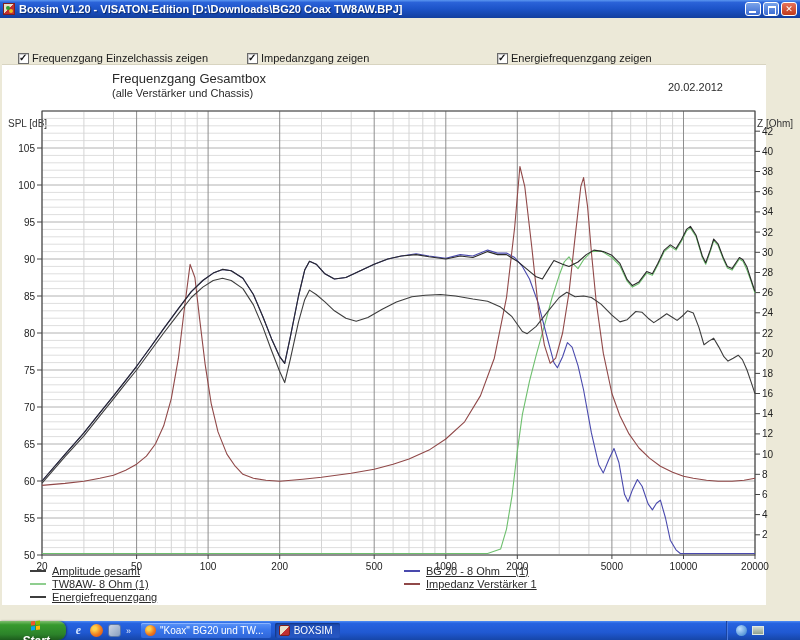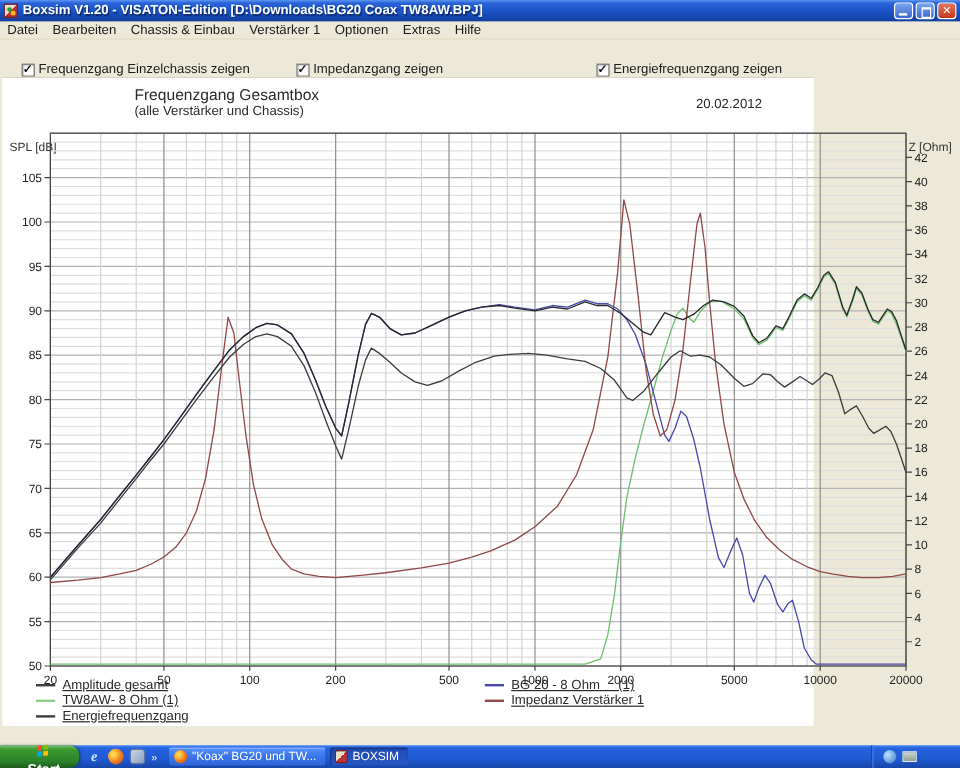--- a/index.html
+++ b/index.html
@@ -43,21 +43,21 @@
     box-shadow:inset 1px 1px 0 #fff, inset -1px 0 0 #c8c4b0; }
 
   
   .checkrow { position:absolute; left:0; top:52px; width:800px; height:12px; background:#ece9d8; font-size:11px; }
   .check { position:absolute; display:flex; align-items:center; gap:3px; color:#1a1a1a; white-space:nowrap; }
   .cb { width:11px; height:11px; background:#fff; border:1px solid #6a6a6a;
     box-shadow:inset 1px 1px 1px #c8c8c8; position:relative; }
   .cb::after { content:"✓"; position:absolute; left:0px; top:-2px; font-size:10px; font-weight:bold; color:#111; }
 
   
-  .chartpanel { position:absolute; left:2px; top:64px; width:676px; height:541px; background:#fff;
+  .chartpanel { position:absolute; left:2px; top:64px; width:764px; height:541px; background:#fff;
     border-top:1px solid #d8d4c0; }
   .c-abs { position:absolute; color:#2a2a2a; white-space:nowrap; }
   .chart-title { font-size:13px; }
   .chart-subtitle { font-size:11px; }
   .chart-date { font-size:11px; }
   .axis-name { font-size:10px; color:#333;margin-top:21px; }
   #chart-svg { position:absolute; left:0; top:0; }
 
   
   .legend-item { position:absolute; display:flex; align-items:center; gap:6px; font-size:11px; color:#2a2a2a;text-decoration:underline; }
@@ -109,29 +109,20 @@
   <div class="titlebar">
     <span class="app-icon"></span>
     <span class="title-text">Boxsim V1.20 - VISATON-Edition [D:\Downloads\BG20 Coax TW8AW.BPJ]</span>
     <span class="winbtns">
       <span class="winbtn min"></span>
       <span class="winbtn restore"></span>
       <span class="winbtn close"></span>
     </span>
   </div>
 
-  <div class="menubar">
-    <span class="menu-item">Datei</span>
-    <span class="menu-item">Bearbeiten</span>
-    <span class="menu-item">Chassis &amp; Einbau</span>
-    <span class="menu-item">Verstärker 1</span>
-    <span class="menu-item">Optionen</span>
-    <span class="menu-item">Extras</span>
-    <span class="menu-item">Hilfe</span>
-  </div>
 
 
   <div class="checkrow">
     <span class="check" style="left:18px">
       <span class="cb"></span>
       <span>Frequenzgang Einzelchassis zeigen</span>
     </span>
     <span class="check" style="left:247px">
       <span class="cb"></span>
       <span>Impedanzgang zeigen</span>

